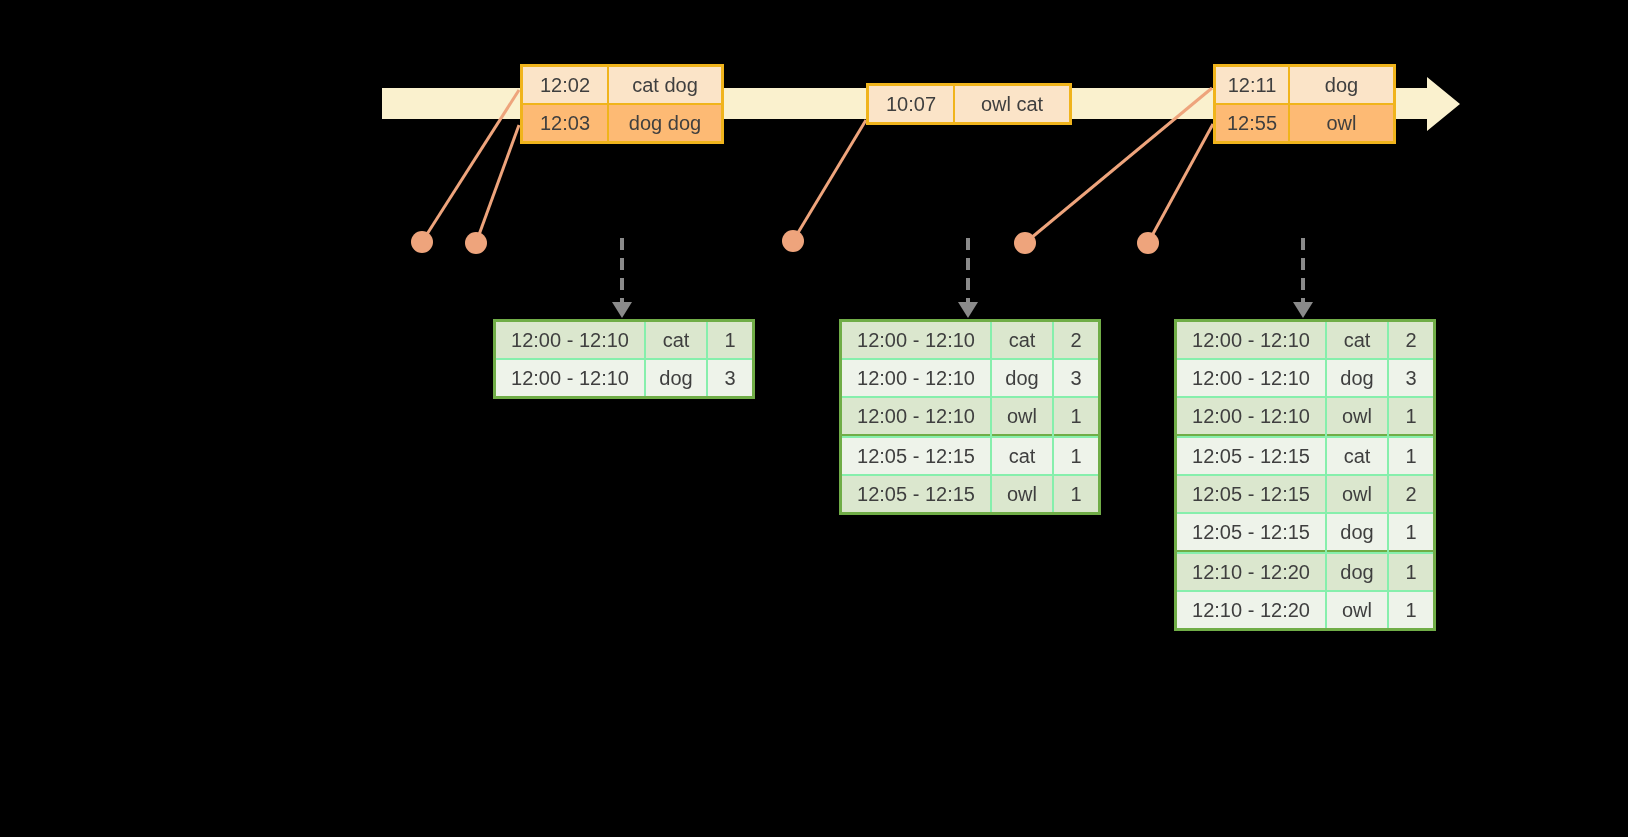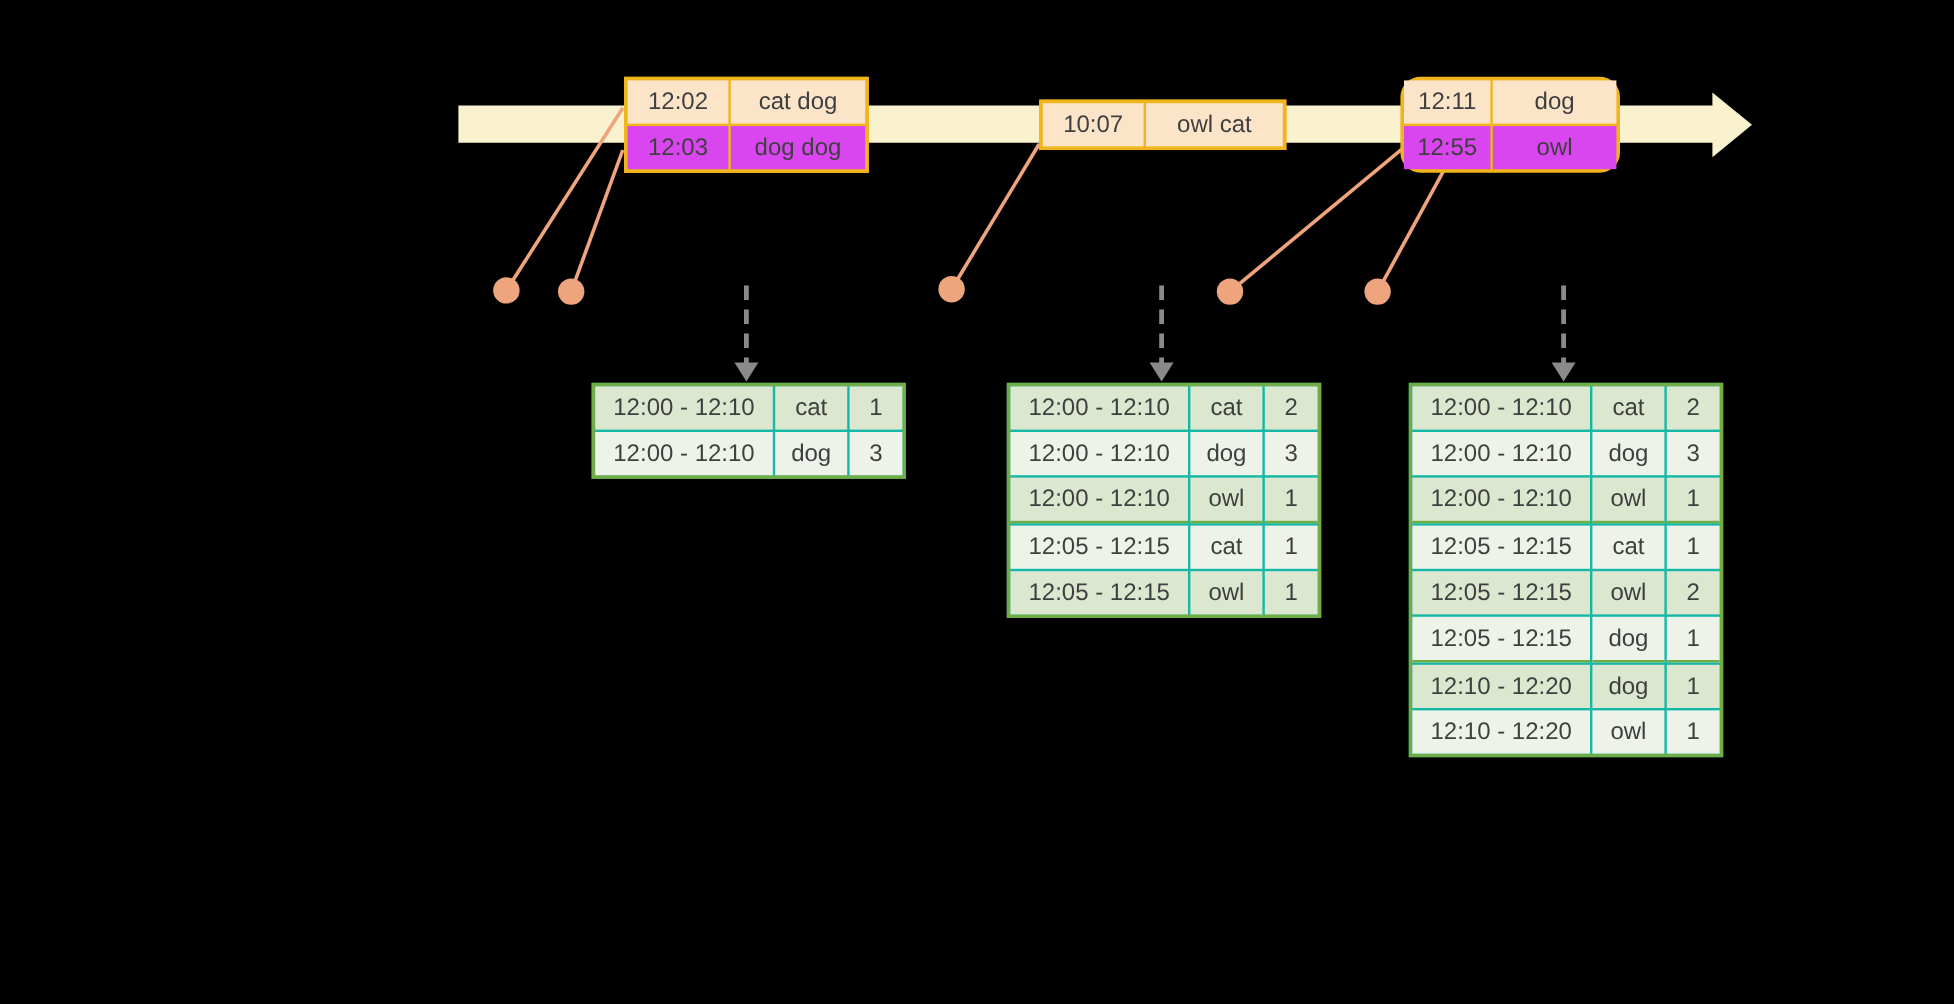--- a/index.html
+++ b/index.html
@@ -24,34 +24,34 @@
     position: absolute;
     display: grid;
     gap: 2px;
     z-index: 2;
   }
   .event-table {
     background: #F0B41C;
     border: 3px solid #F0B41C;
   }
   .result-table {
-    background: #14b8a6;
+    background: #86efac;
     border: 3px solid #70AD47;
   }
   .cell {
     height: 36px;
     display: flex;
     align-items: center;
     justify-content: center;
     font-size: 20px;
     color: #3F3F3F;
     white-space: nowrap;
   }
   .event-table .shade-a { background: #FBE4C8; }
-  .event-table .shade-b { background: #d946ef; }
+  .event-table .shade-b { background: #fdba74; }
   .result-table .shade-a { background: #DBE7CE; }
   .result-table .shade-b { background: #EEF3EA; }
   .result-table .group-end { border-bottom: 2px solid #70AD47; }
 </style>
 </head>
 <body>
 
 <div id="canvas">
 
   <svg id="connector-layer" width="1628" height="837" viewBox="0 0 1628 837">
@@ -95,21 +95,21 @@
       <div class="cell shade-a">cat dog</div>
       <div class="cell shade-b">12:03</div>
       <div class="cell shade-b">dog dog</div>
     </div>
 
   <div class="event-table" style="left:866px; top:83px; grid-template-columns:84px 114px;">
       <div class="cell shade-a">10:07</div>
       <div class="cell shade-a">owl cat</div>
     </div>
 
-  <div class="event-table" style="left:1167px; top:64px; grid-template-columns:72px 103px;border-radius:17px;">
+  <div class="event-table" style="left:1213px; top:64px; grid-template-columns:72px 103px;">
       <div class="cell shade-a">12:11</div>
       <div class="cell shade-a">dog</div>
       <div class="cell shade-b">12:55</div>
       <div class="cell shade-b">owl</div>
     </div>
 
   <div class="result-table" style="left:493px; top:319px; grid-template-columns:148px 60px 44px;">
       <div class="cell shade-a">12:00 - 12:10</div>
       <div class="cell shade-a">cat</div>
       <div class="cell shade-a">1</div>

